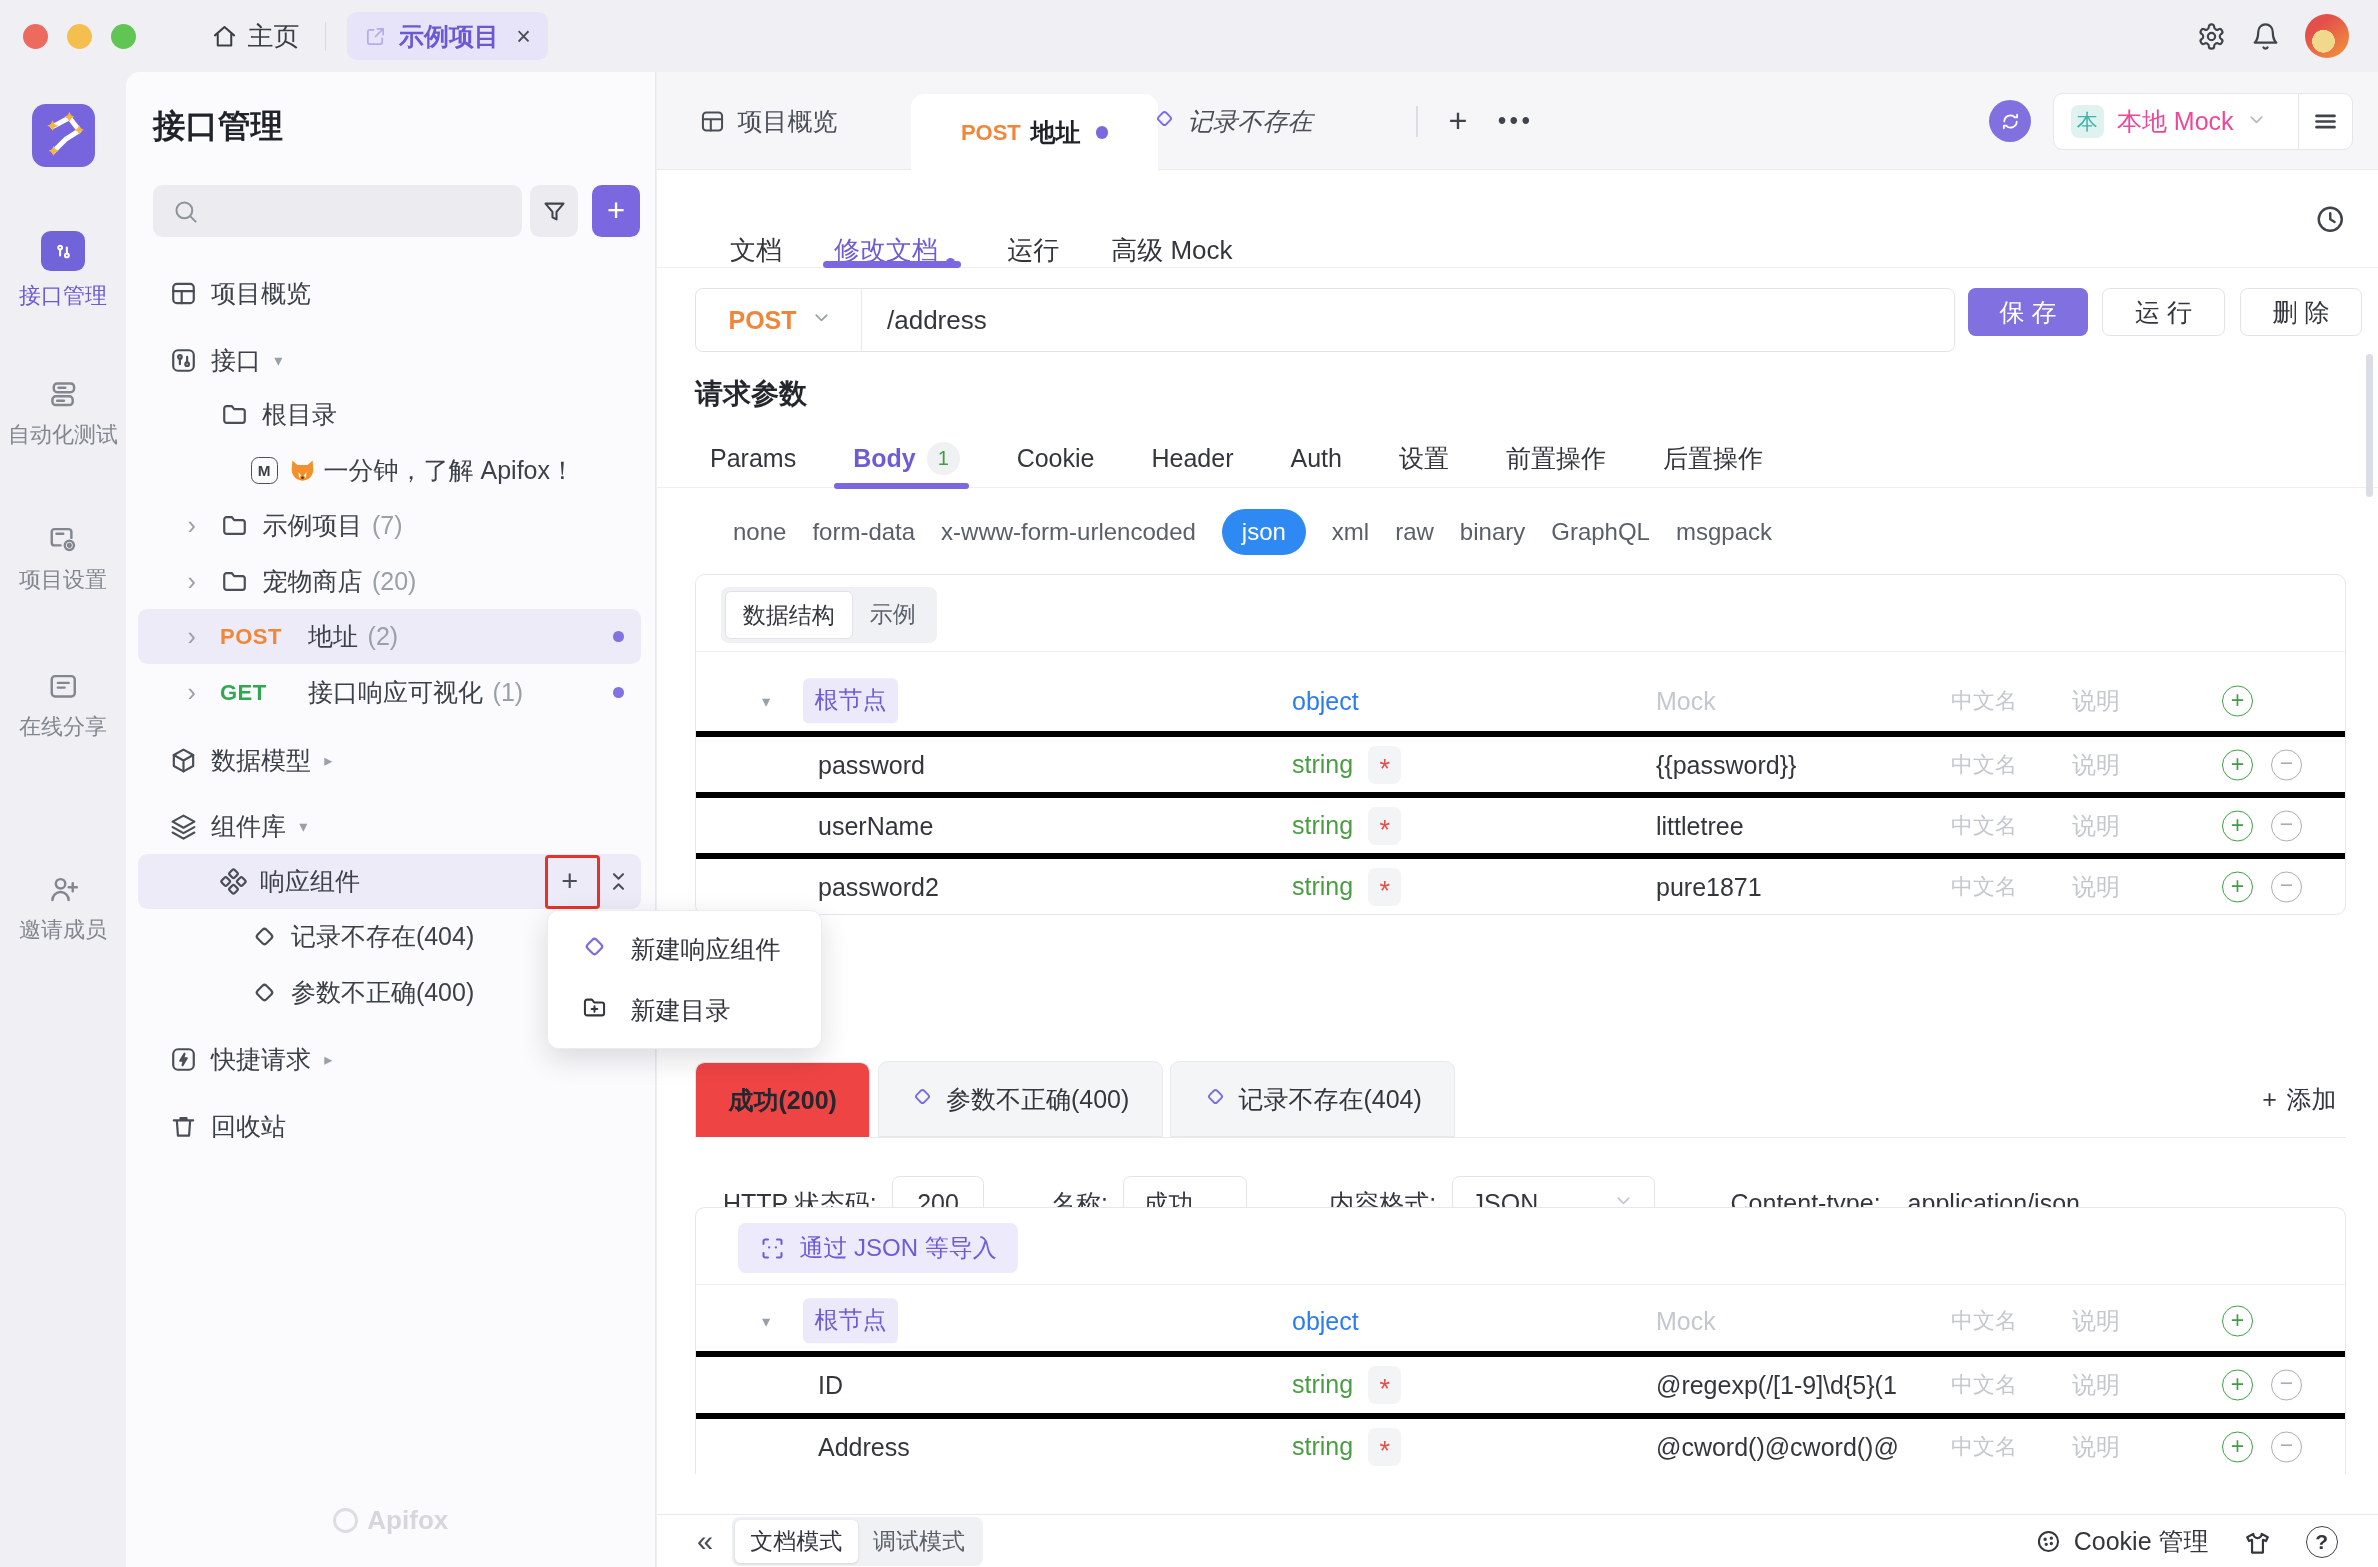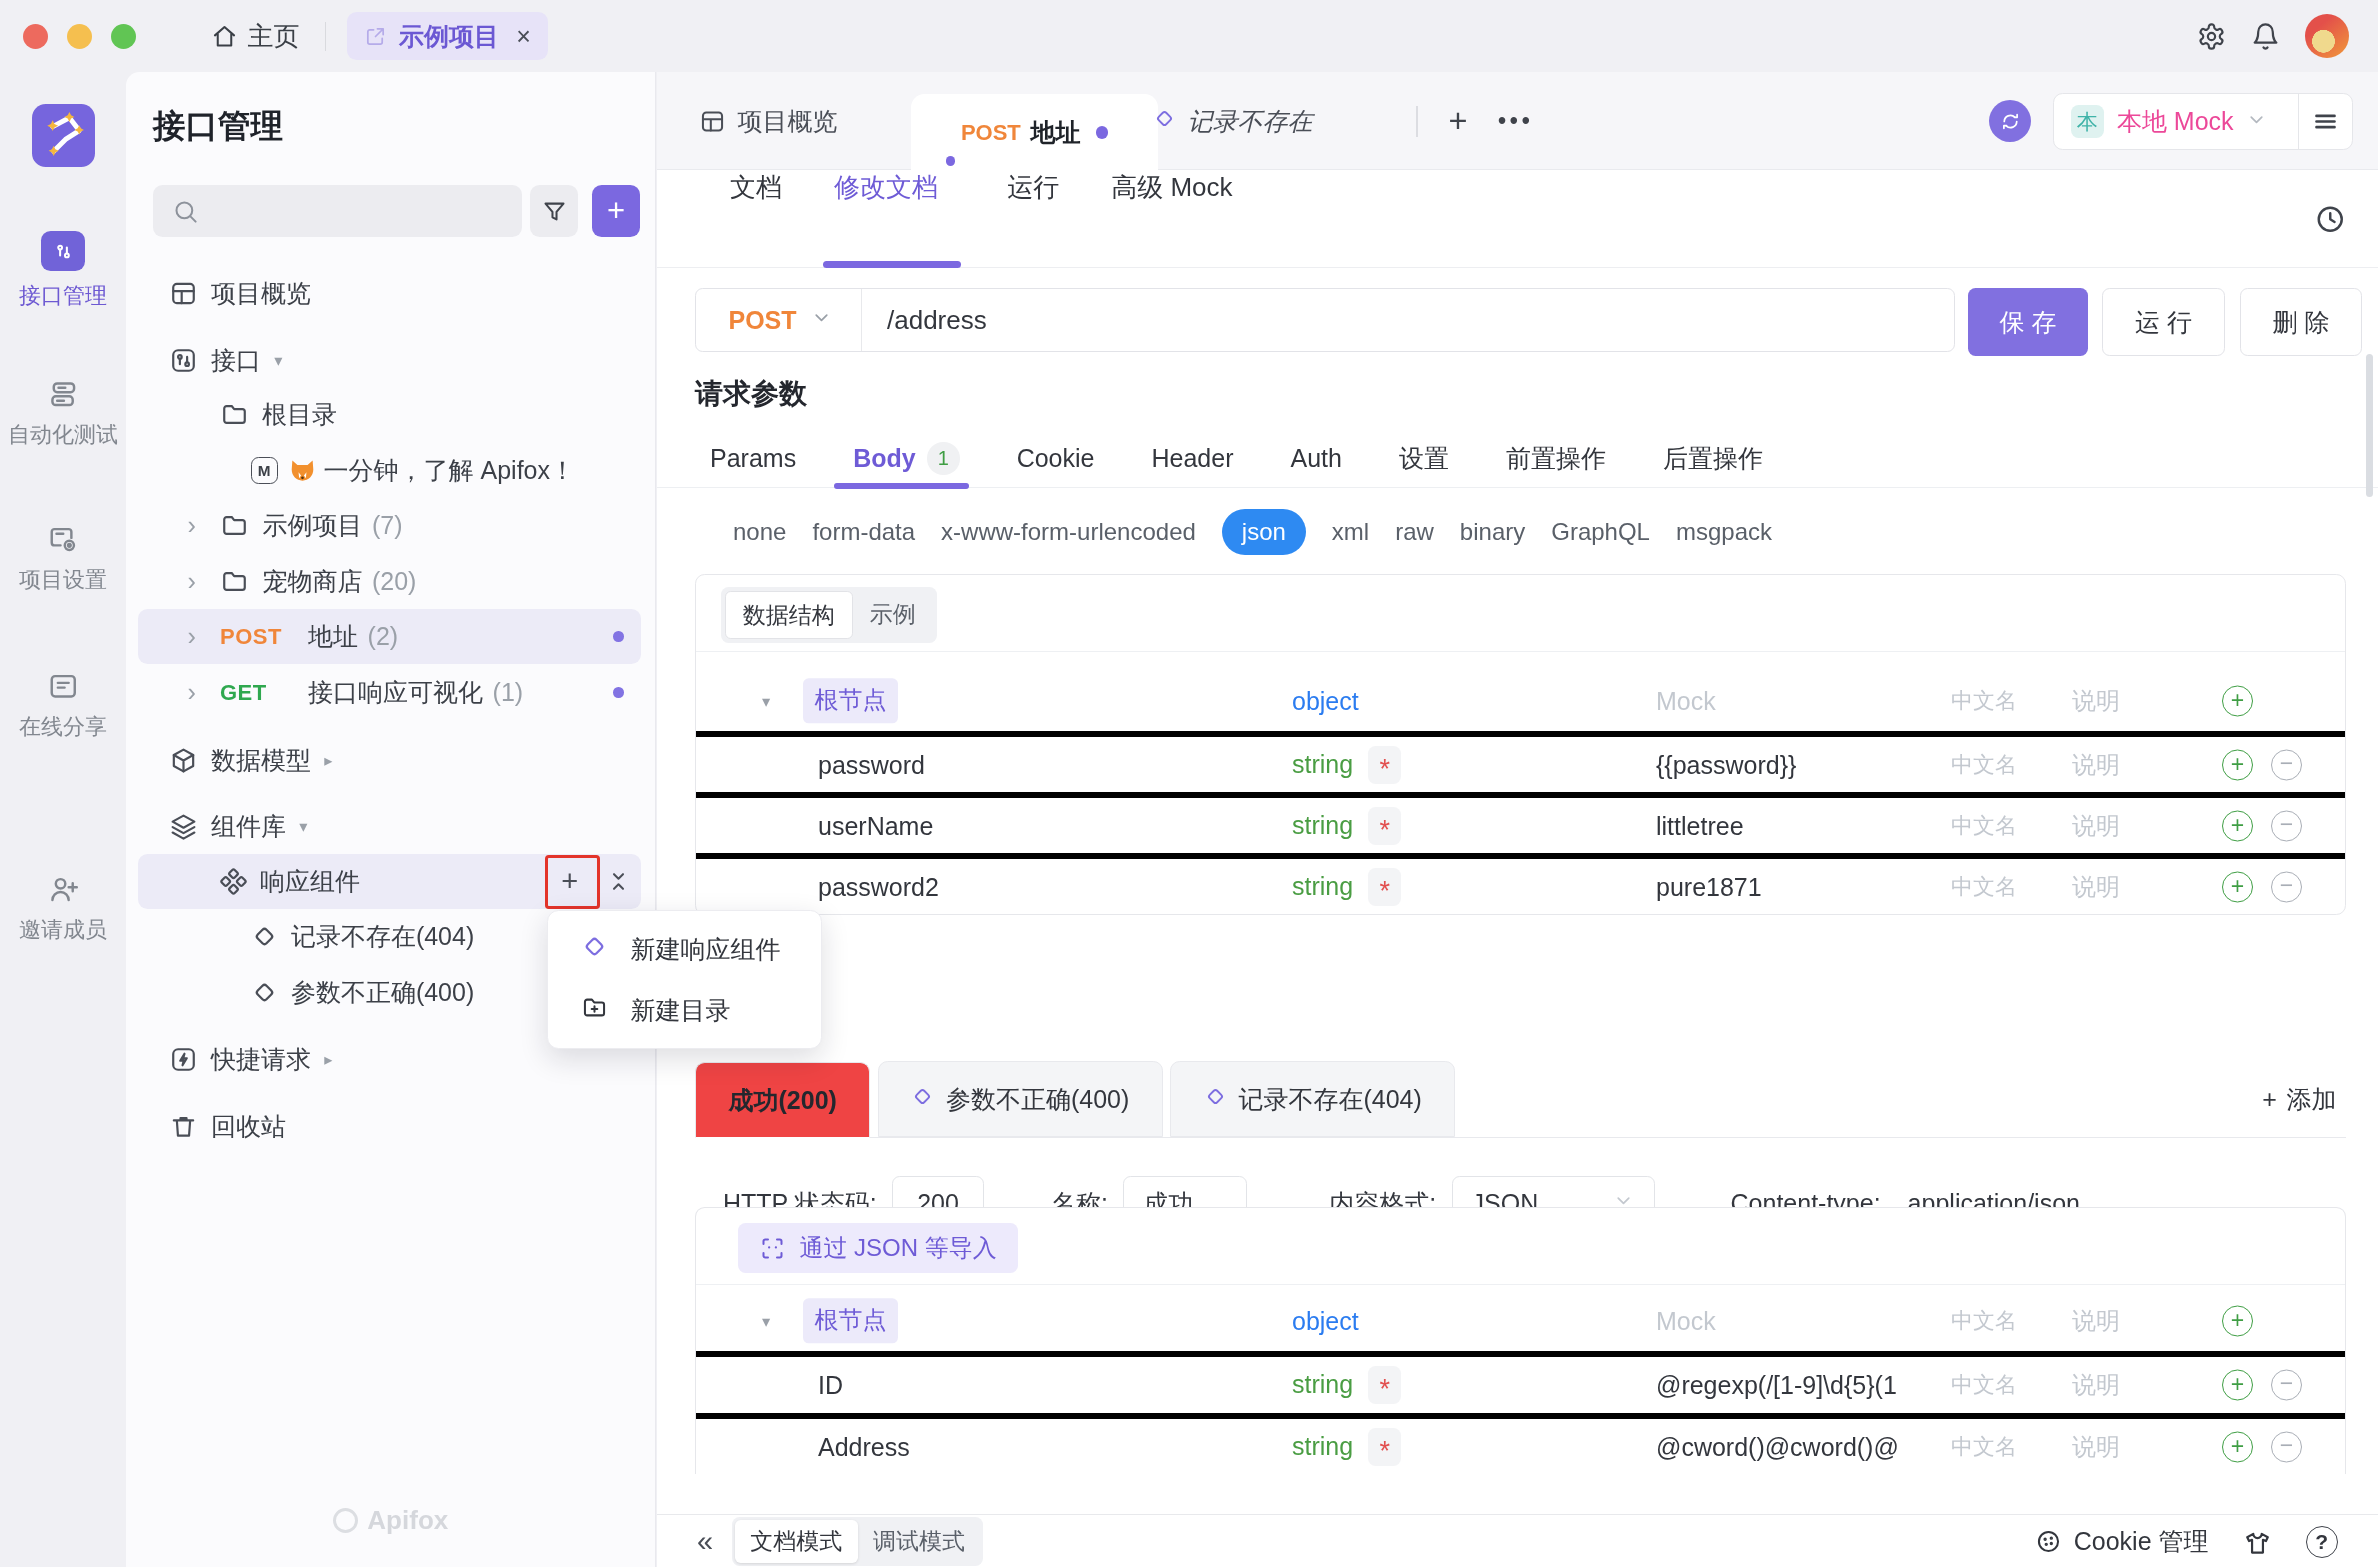--- a/index.html
+++ b/index.html
@@ -74,34 +74,34 @@
   .ts-plus{position:absolute;left:780px;top:0;height:98px;display:flex;align-items:center;font-size:32.5px;color:#3f434b;width:42px;justify-content:center}
   .ts-dots{position:absolute;left:841px;top:0;height:98px;display:flex;align-items:center;font-size:23px;letter-spacing:3.8px;color:#3f434b;font-weight:bold}
   .sync-btn{position:absolute;right:347px;top:28px;width:42px;height:42px;border-radius:50%;background:#8170e0;color:#fff;display:flex;align-items:center;justify-content:center}
   .mock-select{position:absolute;right:25px;top:21px;width:300px;height:57px;background:#fff;border:1px solid #e5e6ea;border-radius:9.6px;display:flex;align-items:center}
   .mock-badge{width:32.5px;height:32.5px;background:#dff2f0;color:#3fb3a8;border-radius:7.6px;font-size:21px;display:flex;align-items:center;justify-content:center;margin-left:17px}
   .mock-label{font-size:25px;color:#ec4899;margin-left:13.4px}
   .mock-chev{color:#b4b9c0;margin-left:11.5px}
   .mock-burger{margin-left:auto;width:54px;height:57px;border-left:1px solid #e5e6ea;display:flex;align-items:center;justify-content:center;color:#3f434b}
 
   .subtabs{position:absolute;left:0;top:98px;right:0;height:98px;background:#fff;border-bottom:1px solid #edeef1;display:flex;align-items:center;padding-left:73px;gap:52px;font-size:26px;color:#33363d}
-  .stab{position:relative;height:98px;display:flex;align-items:flex-start;gap:7.6px}
+  .stab{position:relative;height:98px;display:flex;align-items:flex-end;gap:7.6px}
   .stab.active{color:#6e5bd6}
   .stab.active::after{content:"";position:absolute;left:-11.5px;right:-5.7px;bottom:0;height:6.7px;background:#7b68e0;border-radius:3.8px}
   .sdot{width:9.6px;height:9.6px;border-radius:50%;background:#7b68e0;margin-top:-13.4px}
   .history-btn{position:absolute;right:32px;top:98px;height:98px;display:flex;align-items:center;color:#3f434b}
 
   .content{position:absolute;left:0;top:196px;right:0;bottom:0;background:#fff;overflow:hidden}
 
   
   .url-row{position:absolute;left:38px;top:20px;width:1260px;height:64px;border:1px solid #e2e3e8;border-radius:7.6px;display:flex;align-items:center}
   .url-method{width:166px;height:100%;display:flex;align-items:center;padding-left:32.5px;gap:13.4px;border-right:1px solid #e8e9ec;color:#f0863a;font-weight:700;font-size:25px}
   .url-method .uchev{color:#9aa0a8}
   .url-path{padding-left:25px;font-size:26px;color:#33363d}
-  .btn{position:absolute;top:20px;height:68px;border-radius:7.6px;display:flex;align-items:center;justify-content:center;font-size:25px}
+  .btn{position:absolute;top:20px;height:48px;border-radius:7.6px;display:flex;align-items:center;justify-content:center;font-size:25px}
   .btn-save{left:1311px;width:120px;background:#8170e0;color:#fff}
   .btn-run{left:1445px;width:123px;border:1px solid #e2e3e8;color:#33363d;background:#fff}
   .btn-del{left:1583px;width:122px;border:1px solid #e2e3e8;color:#33363d;background:#fff}
 
   .section-title{position:absolute;left:38px;top:107px;font-size:28px;font-weight:700;color:#24272e}
 
   
   .ptabs{position:absolute;left:0;top:161px;right:0;height:59px;border-bottom:1px solid #edeff2;display:flex;padding-left:53px;gap:57px;font-size:25px;color:#33363d}
   .ptab{position:relative;display:flex;align-items:center;gap:11.5px;height:59px}
   .ptab.active{color:#6e5bd6;font-weight:600}

